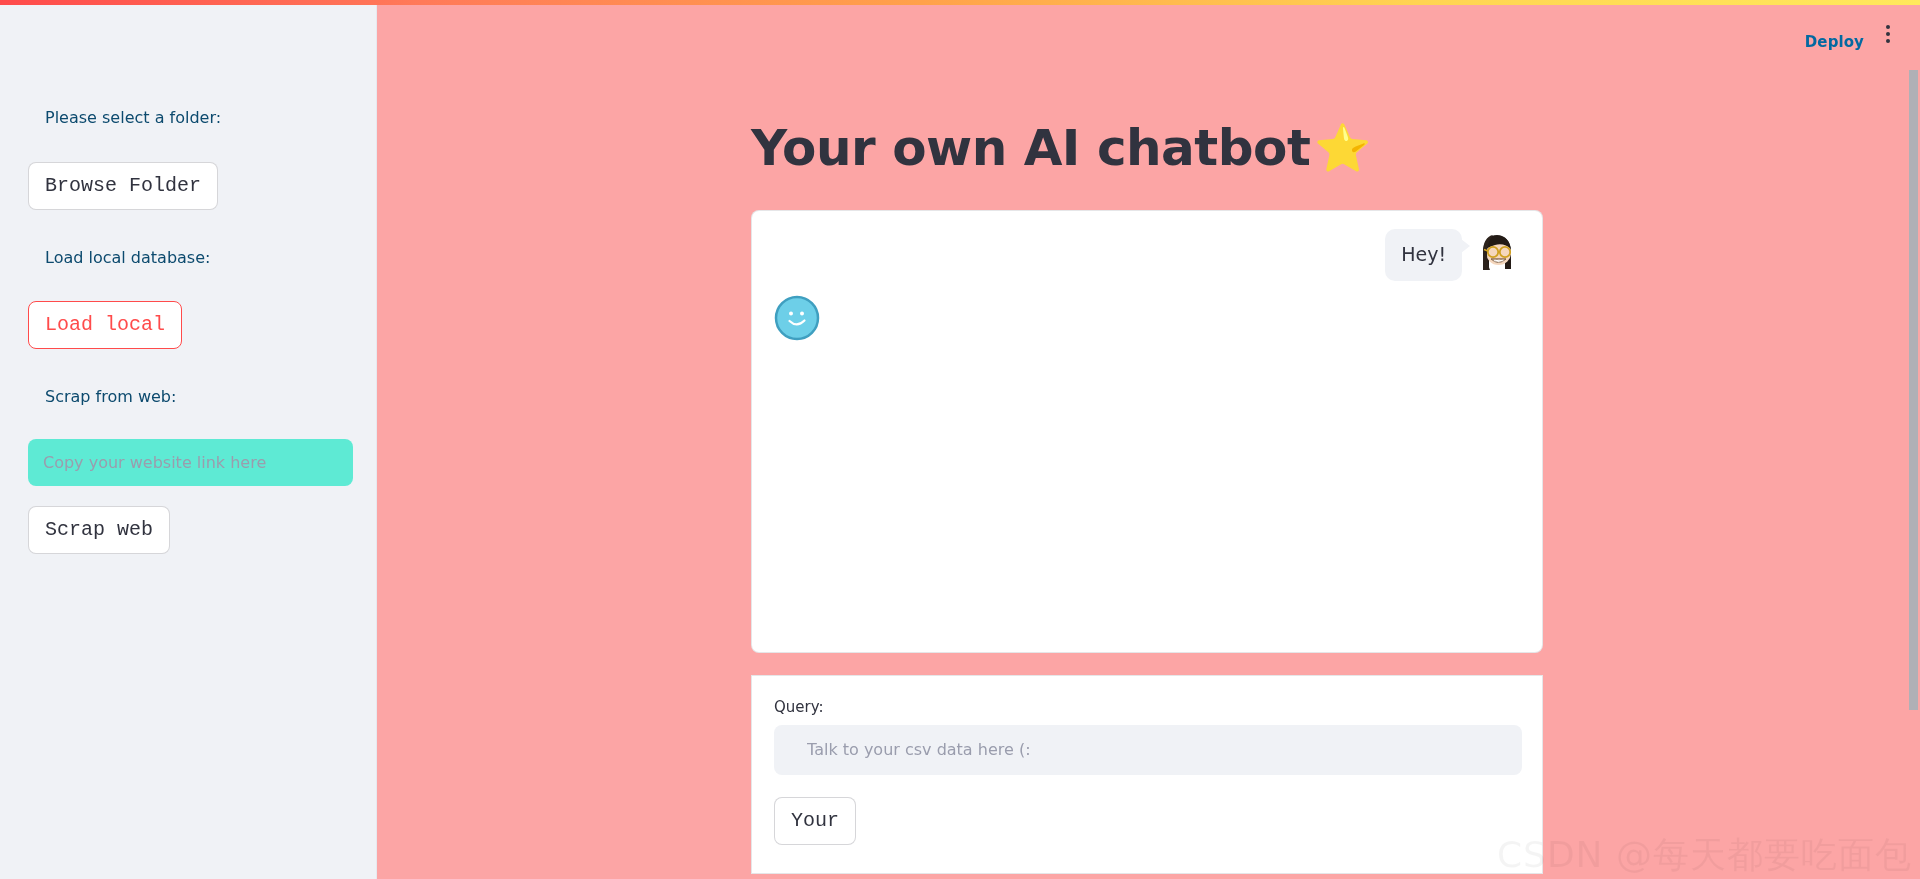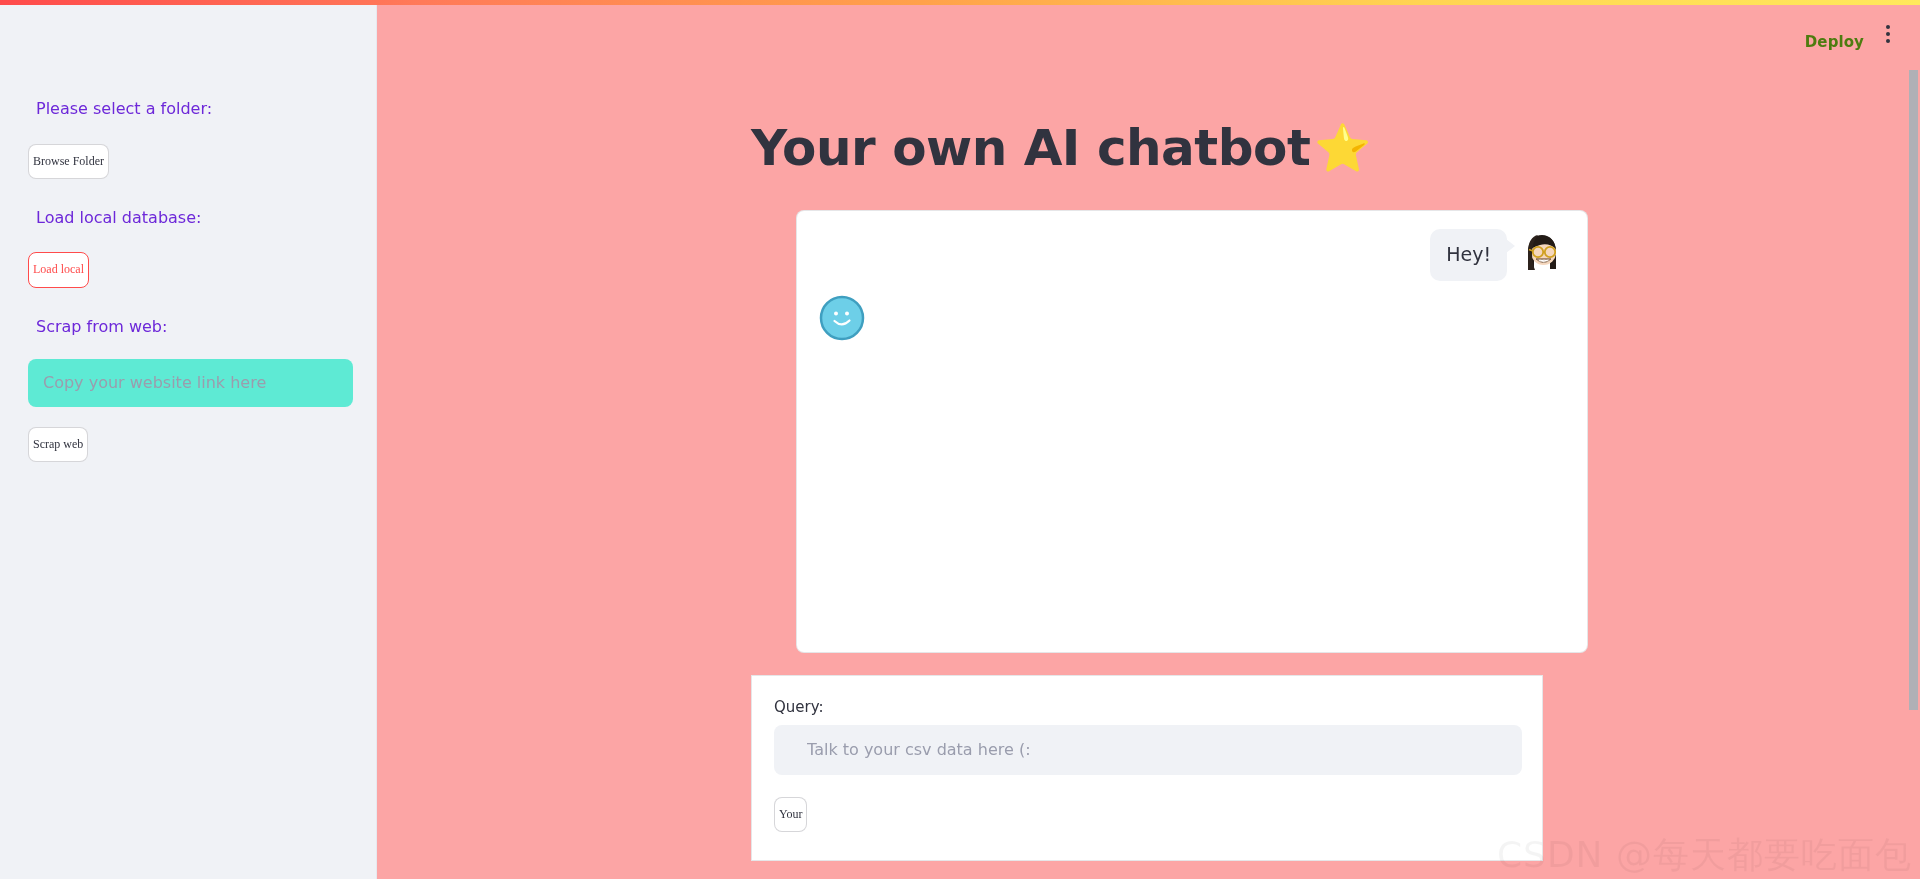--- a/index.html
+++ b/index.html
@@ -26,37 +26,37 @@
   .sidebar {
     position: absolute; top: 5px; left: 0;
     width: 377px; height: 874px;
     background: #f0f2f6;
     border-right: 1px solid #e6e9ef;
     padding: 0 28px;
     overflow: hidden;
   }
   .sb-label {
     font-size: 16px; line-height: 1.6;
-    color: #6d28d9;
-    margin: 8px;
+    color: #0c4a6e;
+    margin: 17px;
   }
   .sb-label.first { padding-top: 83px; }
   .sb-gap { height: 14px; }
   .sb-gap-sm { height: 12px; }
 
   .btn {
     display: inline-flex; align-items: center; justify-content: center;
     background: #ffffff;
     border: 1px solid rgba(49,51,63,0.2);
     border-radius: 8px;
     color: #31333f;
-    font-family: Liberation Serif, serif;
-    font-size: 12px;
+    font-family: Liberation Mono, monospace;
+    font-size: 20px;
     line-height: 1.6;
-    padding: 7px 4px;
+    padding: 7px 16px;
     cursor: pointer;
     white-space: nowrap;
   }
   .btn.danger {
     color: #ff4b4b;
     border-color: #ff4b4b;
   }
 
   .text-input {
     display: block;
@@ -76,21 +76,21 @@
   
   .header-right {
     position: absolute; top: 5px; right: 0;
     height: 58px;
     display: flex; align-items: center; gap: 18px;
     padding-right: 26px;
     z-index: 30;
   }
   .deploy-btn {
     font-size: 15px; font-weight: 600;
-    color: #4d7c0f;
+    color: #0369a1;
     cursor: pointer;
     letter-spacing: 0.1px;
     margin-top: 15px;
   }
   .kebab {
     display: flex; flex-direction: column; align-items: center; gap: 3px;
     padding: 6px 4px;
     cursor: pointer;
   }
   .kebab i { display: block; width: 4px; height: 4px; border-radius: 50%; background: #31333f; }
@@ -121,21 +121,20 @@
 
   
   .chat-box {
     width: 792px;
     height: 443px;
     border: 1px solid rgba(49,51,63,0.12);
     border-radius: 8px;
     padding: 18px 22px;
     overflow: hidden;
     background: #ffffff;
-    margin-left: 45px;
   }
 
   .msg-row { display: flex; align-items: flex-start; margin-bottom: 14px; }
   .msg-row.user { justify-content: flex-end; }
   .msg-row.bot { justify-content: flex-start; }
 
   .bubble {
     position: relative;
     background: #f0f2f6;
     border-radius: 10px;

